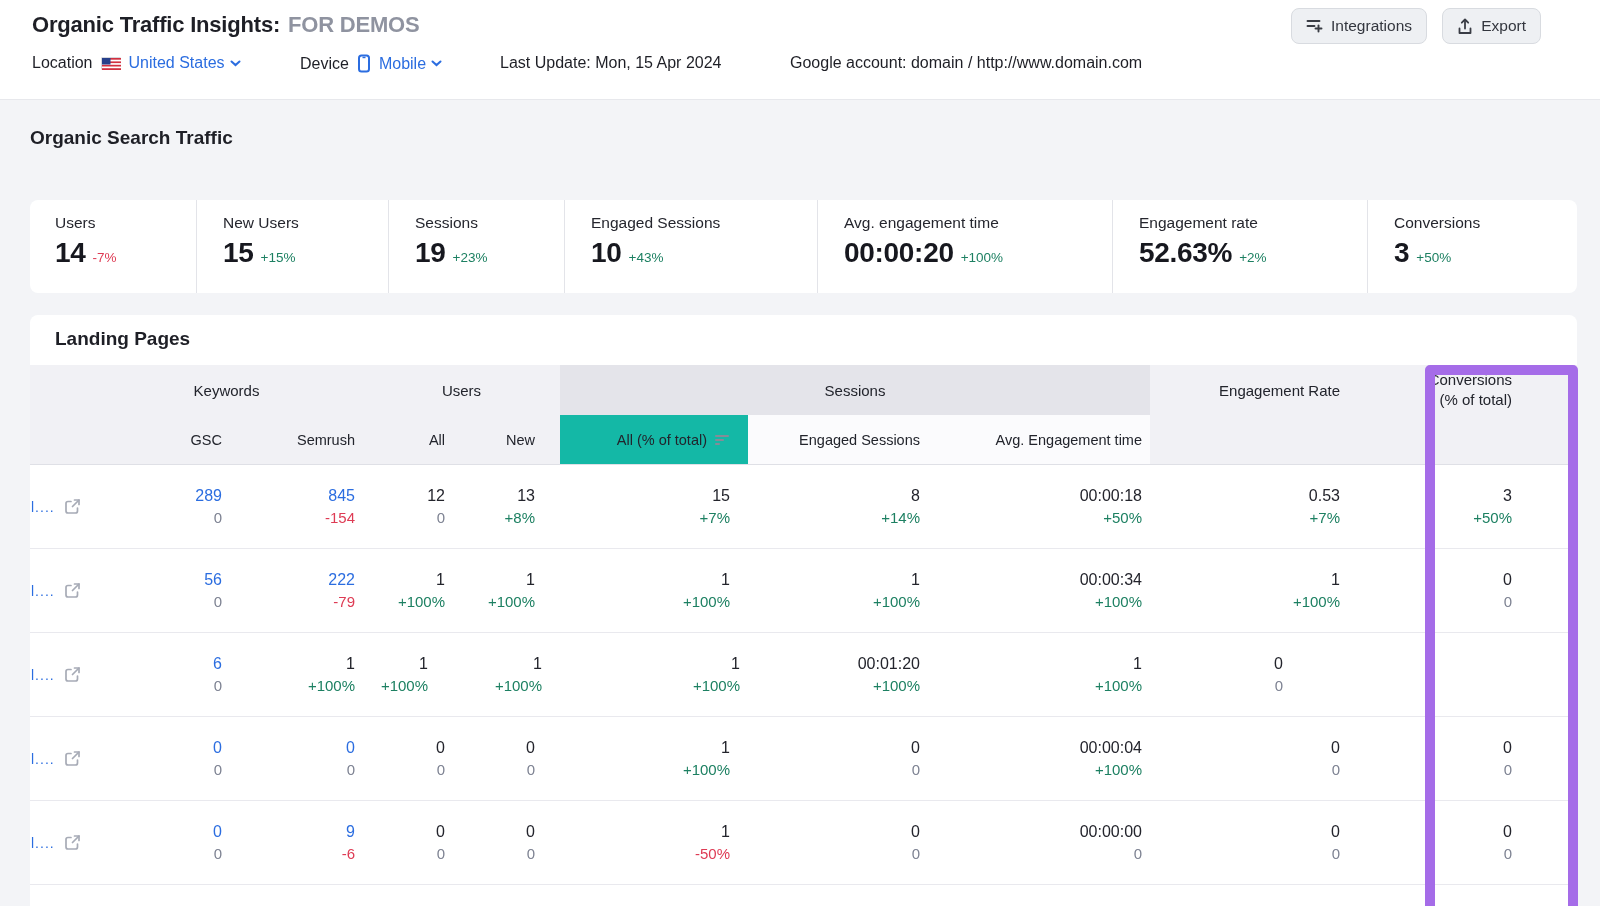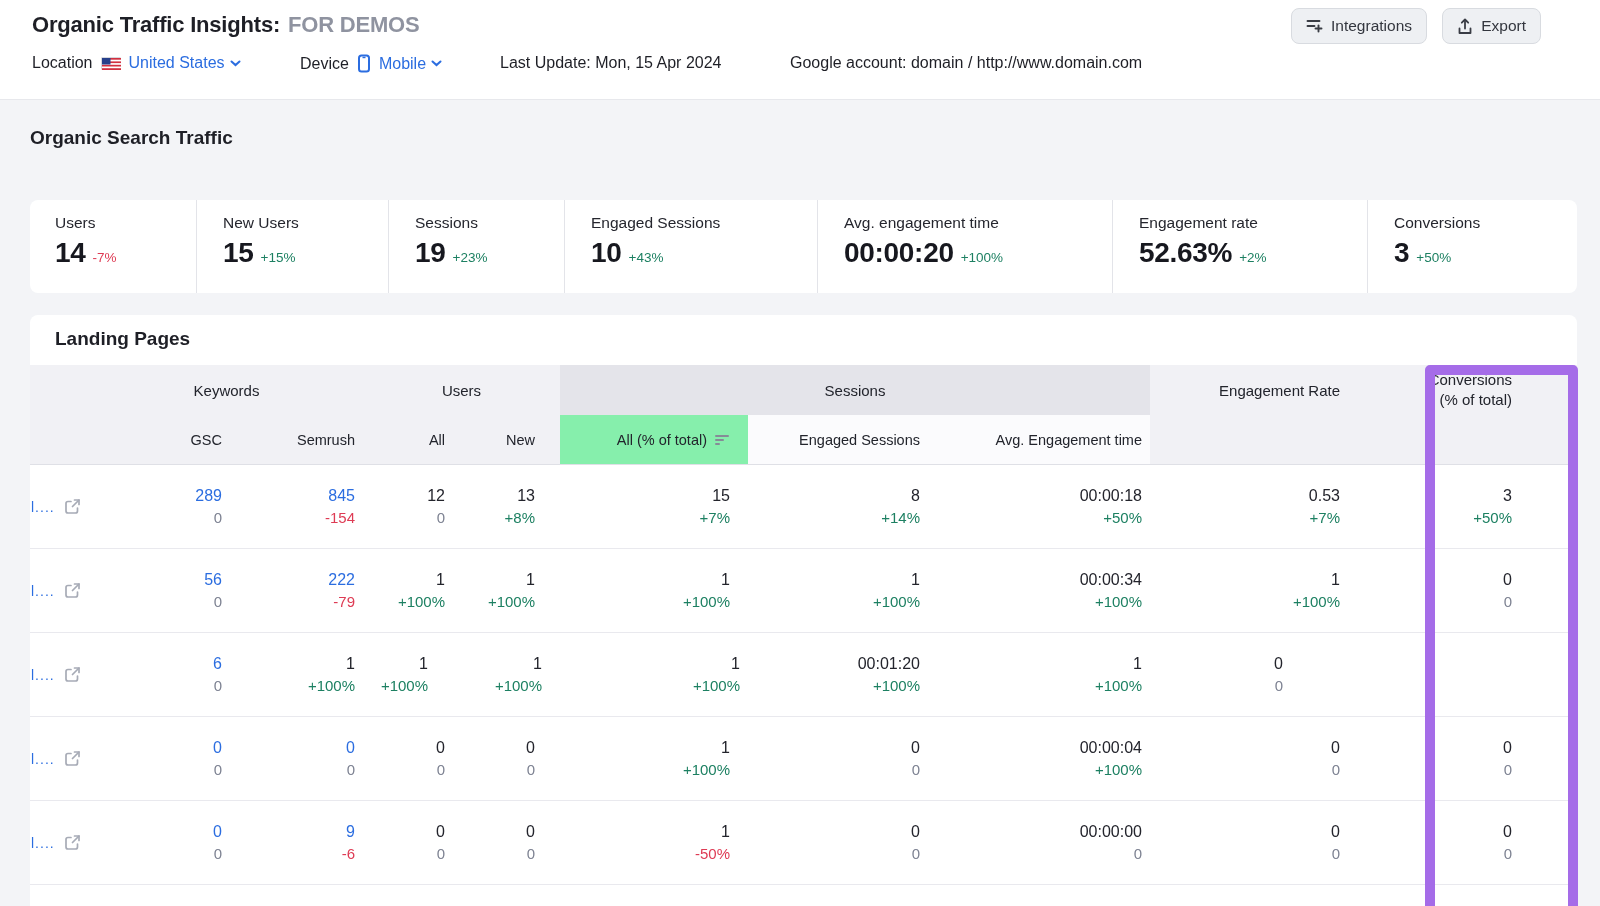--- a/index.html
+++ b/index.html
@@ -70,21 +70,21 @@
   .thead { position:absolute; left:0; top:50px; width:1547px; }
   .g-row { display:grid; grid-template-columns:60px 273px 197px 590px 198px 229px; height:50px; background:#f1f1f5; }
   .s-row { display:grid; grid-template-columns:60px 140px 133px 90px 107px 188px 180px 222px 198px 229px; height:50px; background:#f1f1f5; border-bottom:1px solid #dfe0e6; }
   .gcell { display:flex; align-items:center; font-size:15px; color:#22242c; }
   .g-center { justify-content:center; }
   .g-right { justify-content:flex-end; padding-right:8px; }
   .g-sessions { background:#e4e4ea; }
   .g-conv { flex-direction:column; align-items:flex-end; justify-content:center; padding-right:65px; line-height:20px; }
   .scell { display:flex; align-items:center; justify-content:flex-end; gap:8px; font-size:14.5px; color:#22242c; padding-right:8px; }
   .scell[data-cell="users_new"]{ padding-right:25px; }
-  .scell[data-cell="sessions_all"]{ padding-right:18px; background:#86efac;text-align:right; }
+  .scell[data-cell="sessions_all"]{ padding-right:18px; background:#14b8a6;text-align:right; }
   .scell[data-cell="engaged"], .scell[data-cell="avg_time"]{ background:#fbfbfd; }
 
   .tbody { position:absolute; left:0; top:150px; width:1547px; }
   .trow { display:grid; grid-template-columns:60px 140px 133px 90px 107px 188px 180px 222px 198px 229px; height:84px; border-bottom:1px solid #e9e9ee; background:#fff; }
   .cell { display:flex; flex-direction:column; align-items:flex-end; justify-content:center; gap:6px; padding-right:8px; }
   .cell[data-cell="users_new"]{ padding-right:25px; }
   .cell[data-cell="sessions_all"]{ padding-right:18px; }
   .cell[data-cell="conversions"]{ padding-right:65px; }
   .cell .v { font-size:16px; line-height:16px; }
   .cell .d { font-size:15px; line-height:15px; }

